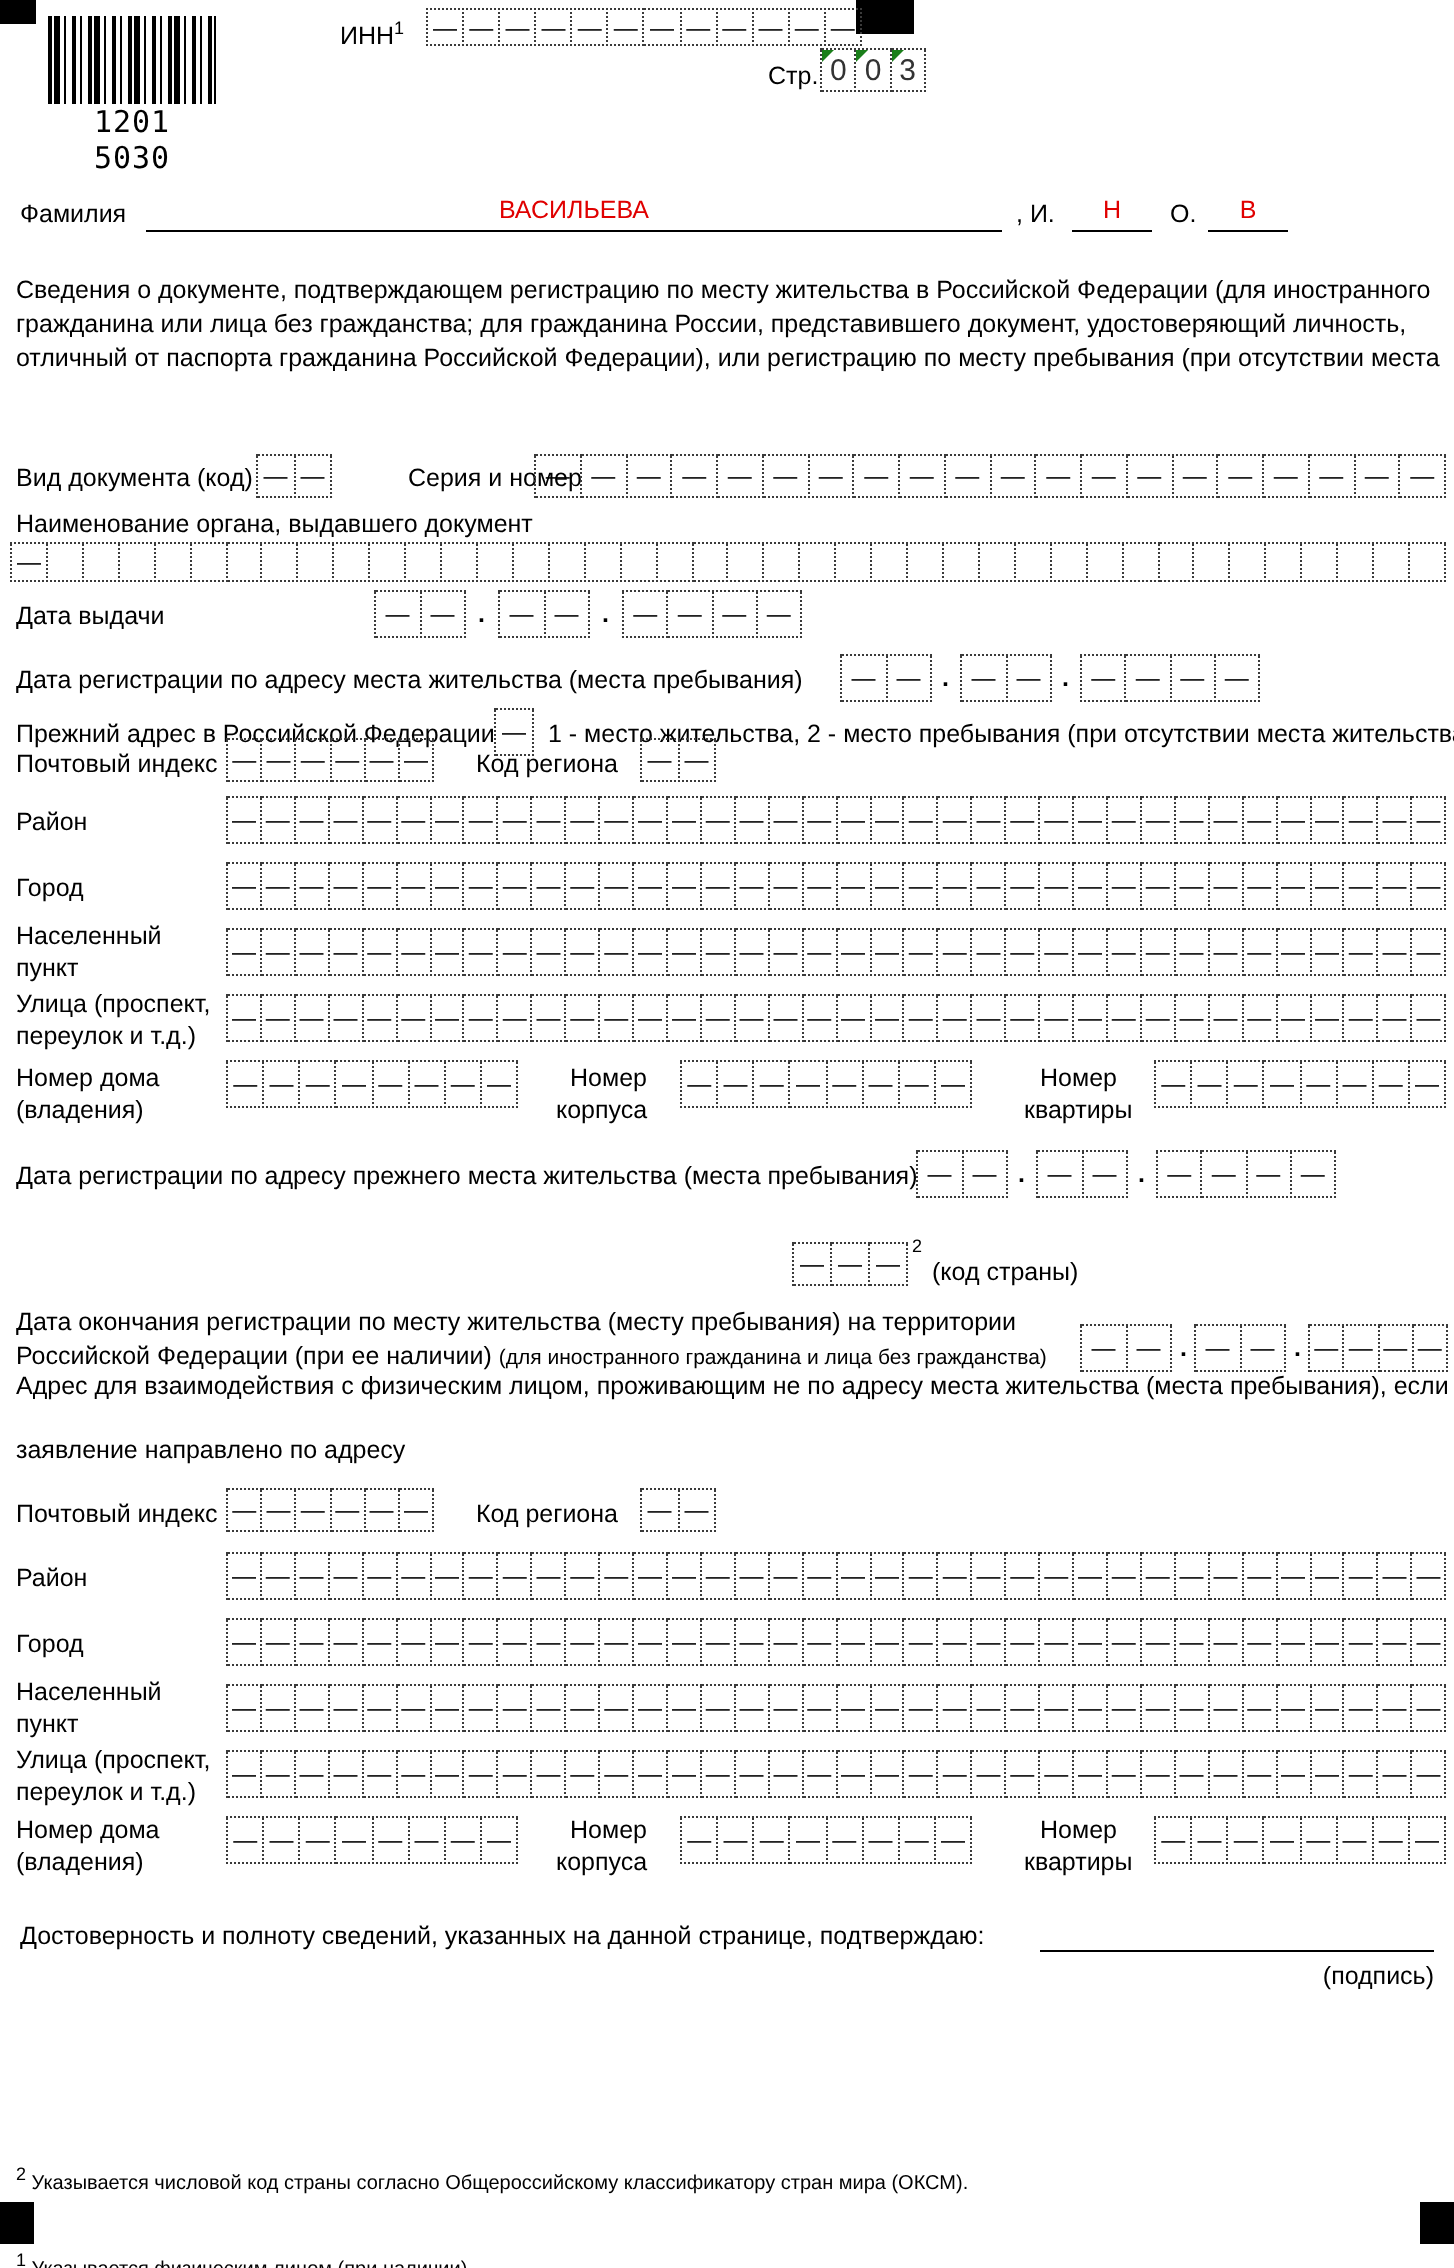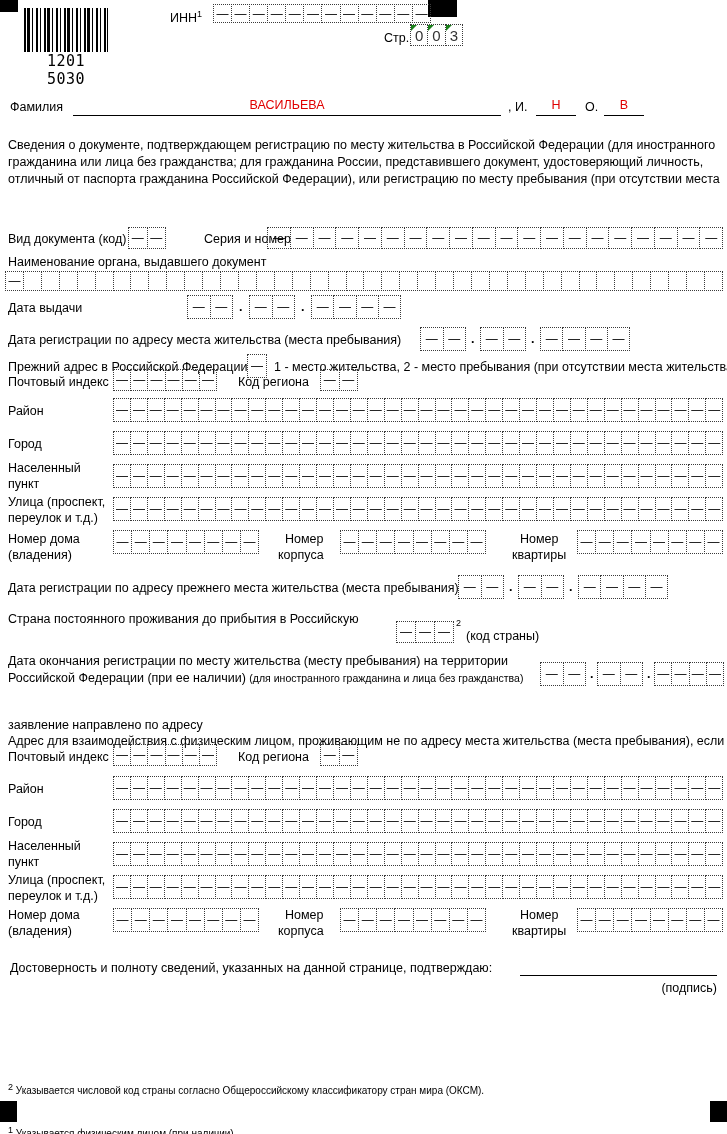--- a/index.html
+++ b/index.html
@@ -427,21 +427,20 @@
       <div class="cell">—</div>
     </div>
   <span class="dot" style="left:569px;top:580px;">.</span>
   <div class="cg" style="left:578px;top:575px;width:90px;height:24px;">
       <div class="cell">—</div>
       <div class="cell">—</div>
       <div class="cell">—</div>
       <div class="cell">—</div>
     </div>
 
-  <div class="lab" style="left:8px;top:612px;">Страна постоянного проживания до прибытия в Российскую</div>
   <div class="cg" style="left:396px;top:621px;width:58px;height:22px;">
       <div class="cell">—</div>
       <div class="cell">—</div>
       <div class="cell">—</div>
     </div>
   <sup class="lab" style="left:456px;top:618px;">2</sup>
   <span class="lab" style="left:466px;top:629px;">(код страны)</span>
 
   <div class="lab" style="left:8px;top:671px;"><span>Российской Федерации  (при ее наличии) </span><span class="small">(для иностранного гражданина и лица без гражданства)</span></div>
   <div class="lab" style="left:8px;top:654px;">Дата окончания регистрации по месту жительства (месту пребывания) на территории</div>
@@ -455,21 +454,21 @@
       <div class="cell">—</div>
     </div>
   <span class="dot" style="left:647px;top:667px;">.</span>
   <div class="cg" style="left:654px;top:662px;width:70px;height:24px;">
       <div class="cell">—</div>
       <div class="cell">—</div>
       <div class="cell">—</div>
       <div class="cell">—</div>
     </div>
 
-  <div class="lab" style="left:8px;top:734px;">Адрес для взаимодействия с физическим лицом, проживающим не по адресу места жительства (места пребывания), если</div>
+  <div class="lab" style="left:8px;top:686px;">Адрес для взаимодействия с физическим лицом, проживающим не по адресу места жительства (места пребывания), если</div>
   <div class="lab" style="left:8px;top:718px;">заявление направлено по адресу</div>
 
   <span class="lab" style="left:8px;top:750px;">Почтовый индекс</span>
   <div class="cg" style="left:113px;top:744px;width:104px;height:22px;">
       <div class="cell">—</div>
       <div class="cell">—</div>
       <div class="cell">—</div>
       <div class="cell">—</div>
       <div class="cell">—</div>
       <div class="cell">—</div>

